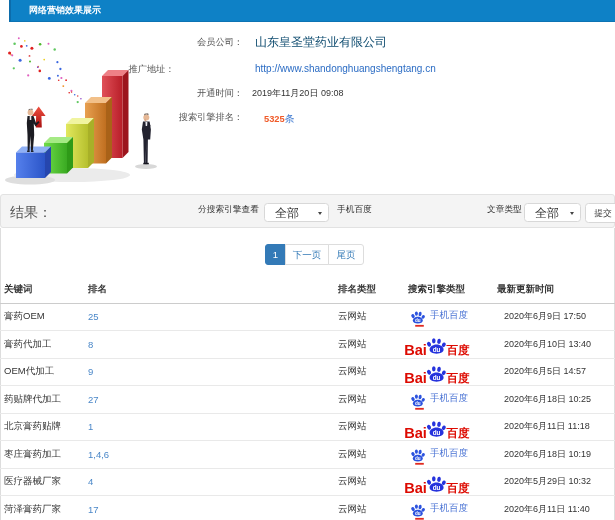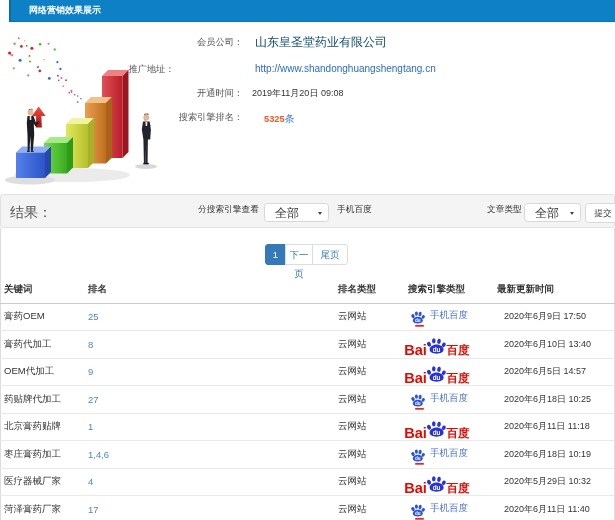--- a/index.html
+++ b/index.html
@@ -19,21 +19,21 @@
   border-right:2.5px solid transparent; border-top:3.5px solid #444; }
 .btn { position:absolute; top:7.5px; left:584px; width:36px; height:20.5px; background:#fff; border:1px solid #d8d8d8;
   border-radius:3.5px; font-size:8.8px; color:#333; text-align:center; line-height:19px; }
 .rescontainer { position:absolute; top:228px; left:0; width:615px; height:292px;
   border-left:1px solid #ddd; border-right:1px solid #ddd; }
 .pager { position:absolute; top:244px; left:265px; height:21px; font-size:9.5px; }
 .pager span { display:block; float:left; height:21px; line-height:19px; text-align:center;
   border:1px solid #ddd; background:#fff; color:#337ab7; margin-left:-1px; }
 .pager .act { background:#337ab7; border-color:#337ab7; color:#fff; width:21px; margin-left:0;
   border-top-left-radius:3px; border-bottom-left-radius:3px; }
-.pager .nx { width:28px;text-align:center; }
+.pager .nx { width:44px;text-align:center; }
 .pager .lst { width:36px; border-top-right-radius:3px; border-bottom-right-radius:3px; }
 table { position:absolute; top:276px; left:0; width:615px; border-collapse:collapse; table-layout:fixed; }
 th { height:27px; font-size:9.5px; color:#333; text-align:left; font-weight:bold;
   border-bottom:1px solid #ccc; padding:0 0 0 4px; vertical-align:middle; }
 td { height:27.5px; font-size:9.5px; color:#333; border-bottom:1px solid #e9e9e9;
   padding:0 0 0 4px; vertical-align:middle; white-space:nowrap; overflow:hidden; }
 td.rk { color:#4a87c8; }
 td.dt { font-size:9px; padding-left:10px; }
 th.dt { padding-left:3px; }
 .mbd { color:#4a73d4; font-size:9.5px; }

